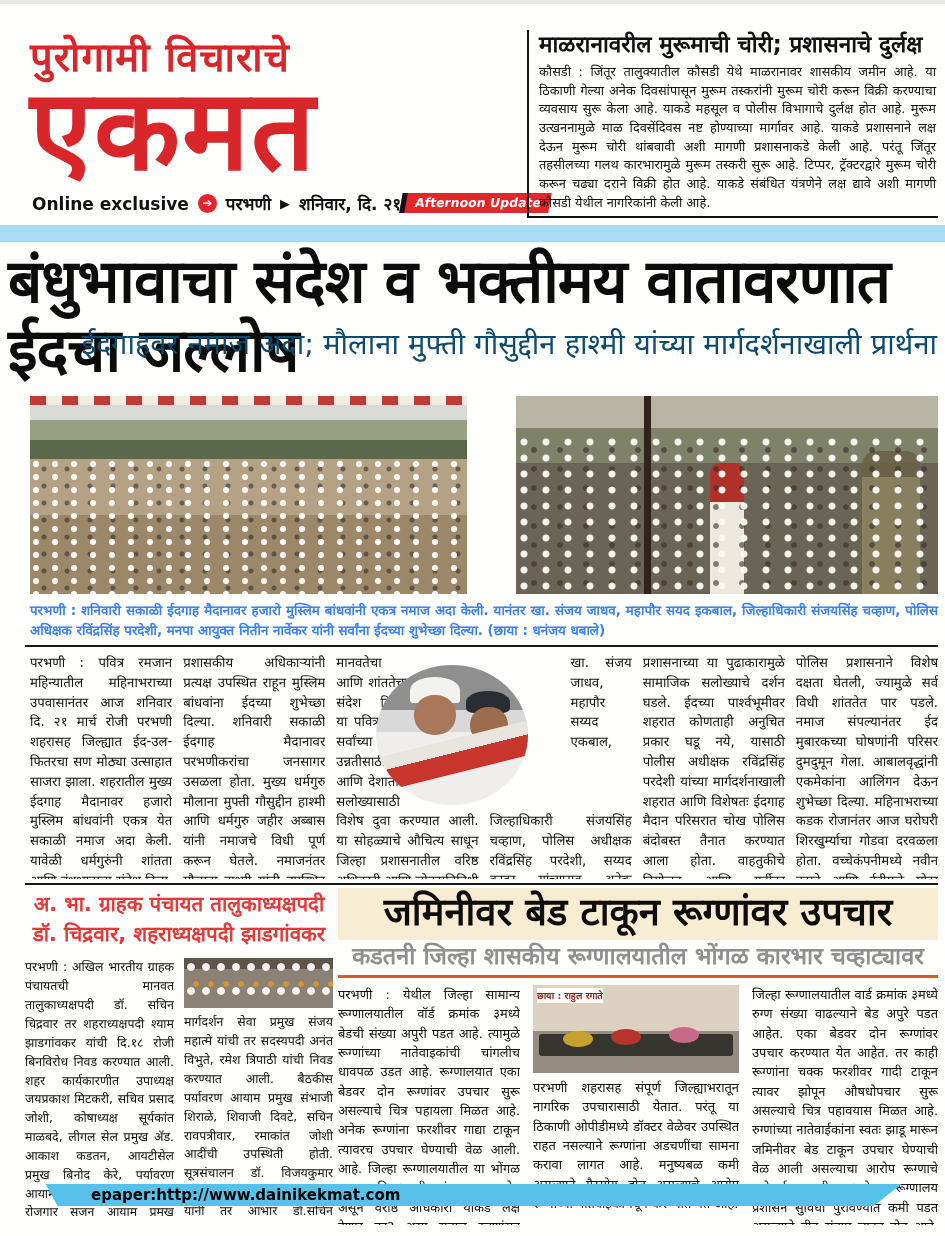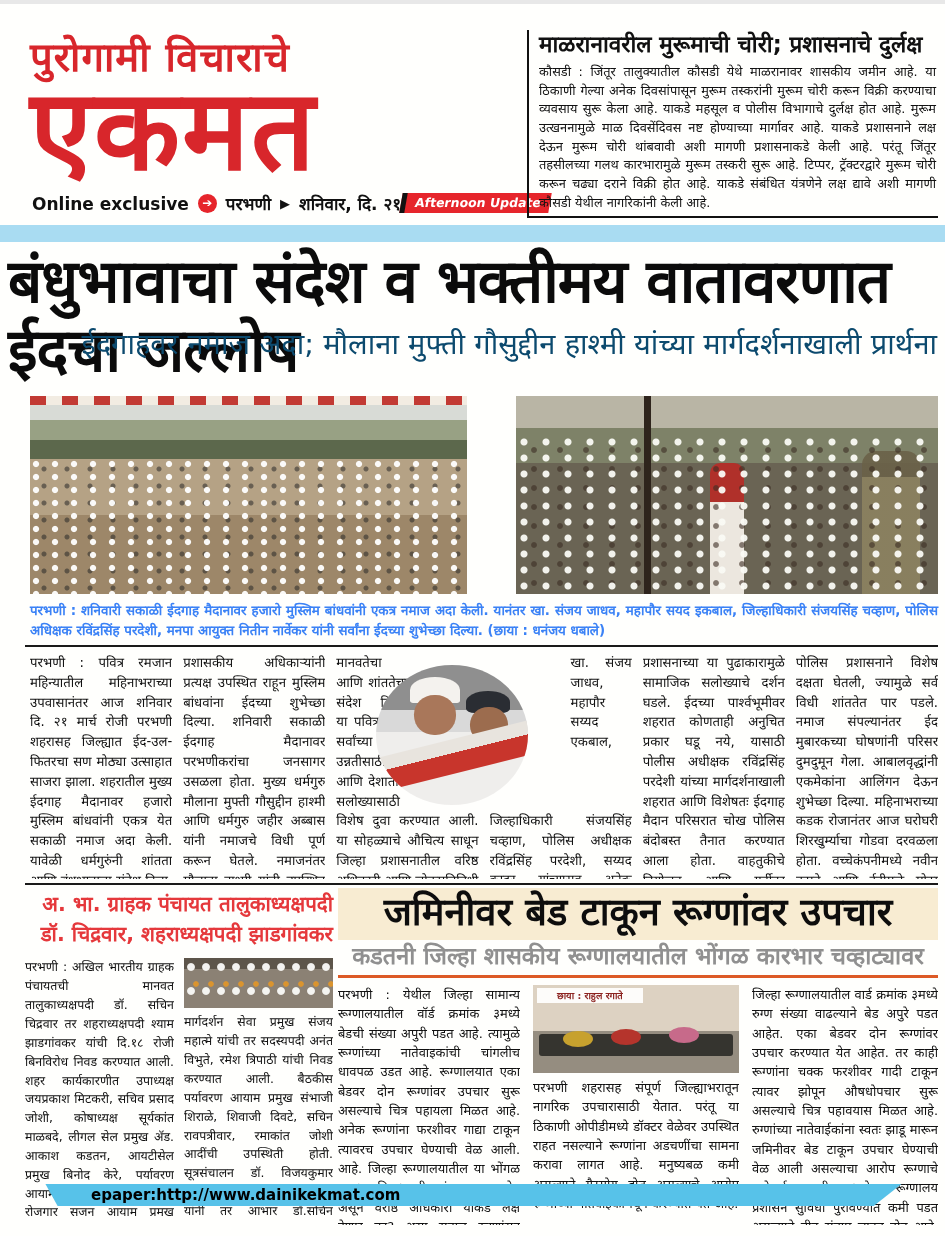--- a/index.html
+++ b/index.html
@@ -57,21 +57,21 @@
   .oval-photo { position:absolute; left:376px; top:661px; width:152px; height:140px; border-radius:50%; overflow:hidden; z-index:3;
     background:linear-gradient(180deg,#8f8f8f 0 32%, #d9d9d9 32% 48%, #efeeec 48% 100%); }
   .oval-photo .flag { position:absolute; left:-12px; top:52%; width:190px; height:34px; transform:rotate(-14deg);
     background:linear-gradient(180deg,#e8e4de 0 40%, #c8352c 40% 100%); }
   .oval-photo .cap { position:absolute; left:34px; top:12px; width:50px; height:26px; background:#f4f2ee; border-radius:50% 50% 10% 10%; }
   .oval-photo .face { position:absolute; left:38px; top:30px; width:42px; height:40px; background:#a9775a; border-radius:48%; }
   .oval-photo .cap2 { position:absolute; right:18px; top:26px; width:44px; height:22px; background:#2a2d33; border-radius:50% 50% 20% 20%; }
   .oval-photo .face2 { position:absolute; right:20px; top:42px; width:38px; height:36px; background:#9c6c4e; border-radius:48%; }
   
   .bl-art { position:absolute; left:25px; top:886px; width:308px; }
-  .bl-art .rh { text-align:right; font-size:20.5px; font-weight:800; color:#e5383b; line-height:1.45; }
+  .bl-art .rh { text-align:center; font-size:20.5px; font-weight:800; color:#e5383b; line-height:1.45; }
   .bl-body { margin-top:9px; display:flex; gap:10px; }
   .bl-body .c { width:149px; font-size:12.4px; line-height:1.52; text-align:justify; overflow:hidden; height:258px; }
   .group-photo { width:149px; height:50px; margin-bottom:5px;
     background:linear-gradient(180deg,#5d554a 0 22%, #8b8174 22% 100%); position:relative; overflow:hidden; }
   .group-photo::after { content:""; position:absolute; inset:0;
     background:
       radial-gradient(circle at 7px 9px, rgba(250,250,248,.95) 0 3.4px, transparent 4.4px),
       radial-gradient(circle at 12px 26px, rgba(226,150,40,.9) 0 2.4px, transparent 3.2px);
     background-size:15px 24px, 15px 30px; }
   
@@ -84,21 +84,21 @@
   .br-body .c1,.br-body .c2 .t,.br-body .c3 { font-size:12.9px; line-height:1.5; text-align:justify; overflow:hidden; }
   .br-body .c1,.br-body .c3 { height:240px; }
   .br-body .c2 .t { height:146px; margin-top:5px; }
   .hosp-photo { width:206px; height:88px; position:relative; overflow:hidden;
     background:linear-gradient(180deg,#ddd2c2 0 52%, #958d80 52% 100%); }
   .hosp-photo .mat { position:absolute; left:6px; top:56%; width:194px; height:22px; background:#35342f; border-radius:3px; }
   .hosp-photo .p1,.hosp-photo .p2,.hosp-photo .p3 { position:absolute; border-radius:50%; }
   .hosp-photo .p1 { left:30px; top:52%; width:30px; height:16px; background:#c7a12e; }
   .hosp-photo .p2 { left:78px; top:50%; width:30px; height:16px; background:#b5342c; }
   .hosp-photo .p3 { left:136px; top:48%; width:30px; height:16px; background:#c76a8a; }
-  .hosp-credit { position:absolute; left:4px; top:3px; background:rgba(255,255,255,.92); color:#8c2320; font-size:9.5px; font-weight:700; padding:1px 20px; }
+  .hosp-credit { position:absolute; left:4px; top:3px; background:rgba(255,255,255,.92); color:#8c2320; font-size:9.5px; font-weight:700; padding:1px 0; }
   
   .footer-bar { position:absolute; left:35px; top:1180px; width:870px; height:22px; background:#57c2e9;
     clip-path:polygon(1.2% 0, 99.6% 0, 96.4% 100%, 2.6% 100%); }
   .footer-bar a { display:block; padding-left:56px; font-size:15px; font-weight:700; color:#000000; line-height:22px; text-decoration:none; }
 </style>
 </head>
 <body>
 
 <div class="page">
 

